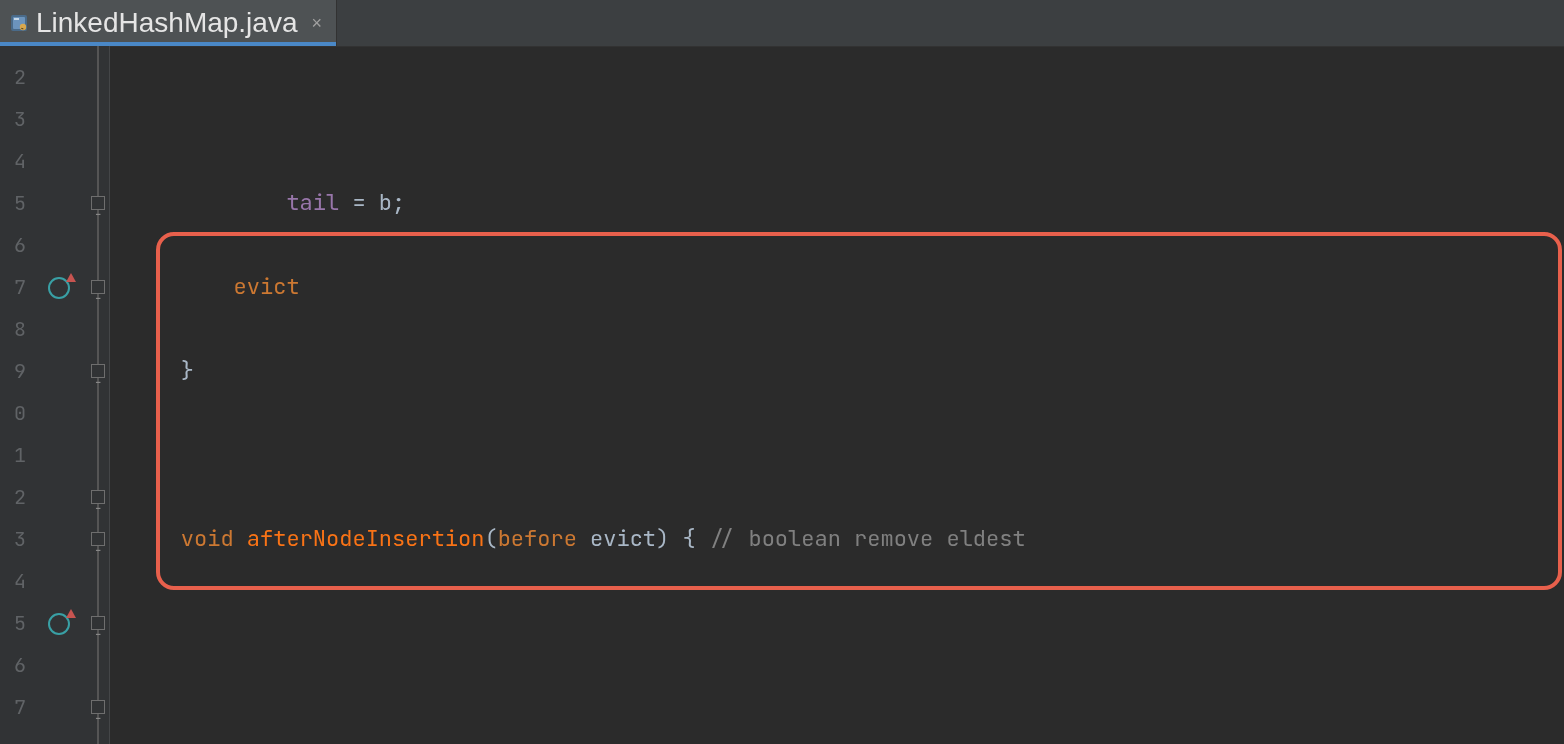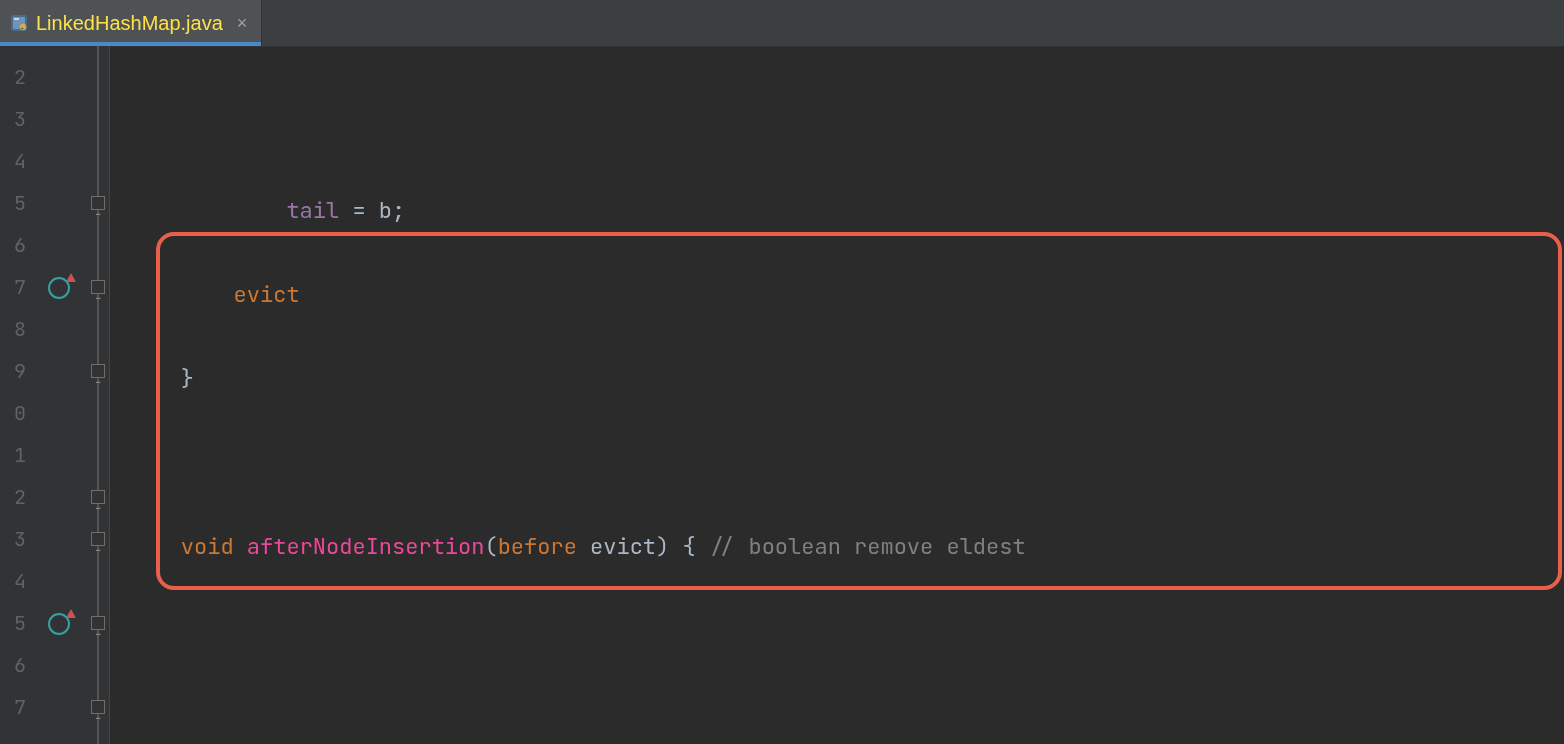--- a/index.html
+++ b/index.html
@@ -31,22 +31,22 @@
     gap:8px;
     cursor:pointer;
   }
   .tab .underline{
     position:absolute;
     left:0;right:0;bottom:0;
     height:4px;
     background:#4a88c7;
   }
   .tab .filename{
-    color:#fde047;
-    font-size:20px;
+    color:#e5e5e5;
+    font-size:28px;
     font-family:-apple-system,BlinkMacSystemFont,"Segoe UI",Arial,sans-serif;
   }
   .tab .file-icon svg{display:block;}
   .tab .close{
     color:#a0a0a0;
     font-size:18px;
     font-family:sans-serif;
     padding-left:6px;
   }
   
@@ -76,21 +76,21 @@
   .gutter-fold{
     width:22px;
     background:#313335;
     padding-top:10px;
     box-sizing:border-box;
     position:relative;
     border-right:1px solid #444648;
   }
   .code{
     flex:1;
-    padding-top:18px;
+    padding-top:10px;
     padding-left:18px;
     box-sizing:border-box;
     position:relative;
     line-height:42px;
     white-space:pre;
   }
   .codeline{height:42px;}
   .gline{height:42px;line-height:42px;}
   .fold-node{
     width:14px;height:14px;
@@ -134,21 +134,21 @@
   
   .hl-box{
     position:absolute;
     border:4px solid #e8604c;
     border-radius:18px;
     pointer-events:none;
   }
   
   .kw{color:#cc7832;}
   .ident{color:#a9b7c6;}
-  .method-decl{color:#ec4899;}
+  .method-decl{color:#f97316;}
   .field{color:#9876aa;}
   .type{color:#a9b7c6;}
   .typeparam{color:#507874;}
   .cmt{color:#808080;}
   .punct{color:#a9b7c6;}
   .underline{text-decoration:underline;}
 </style>
 </head>
 <body>
 

